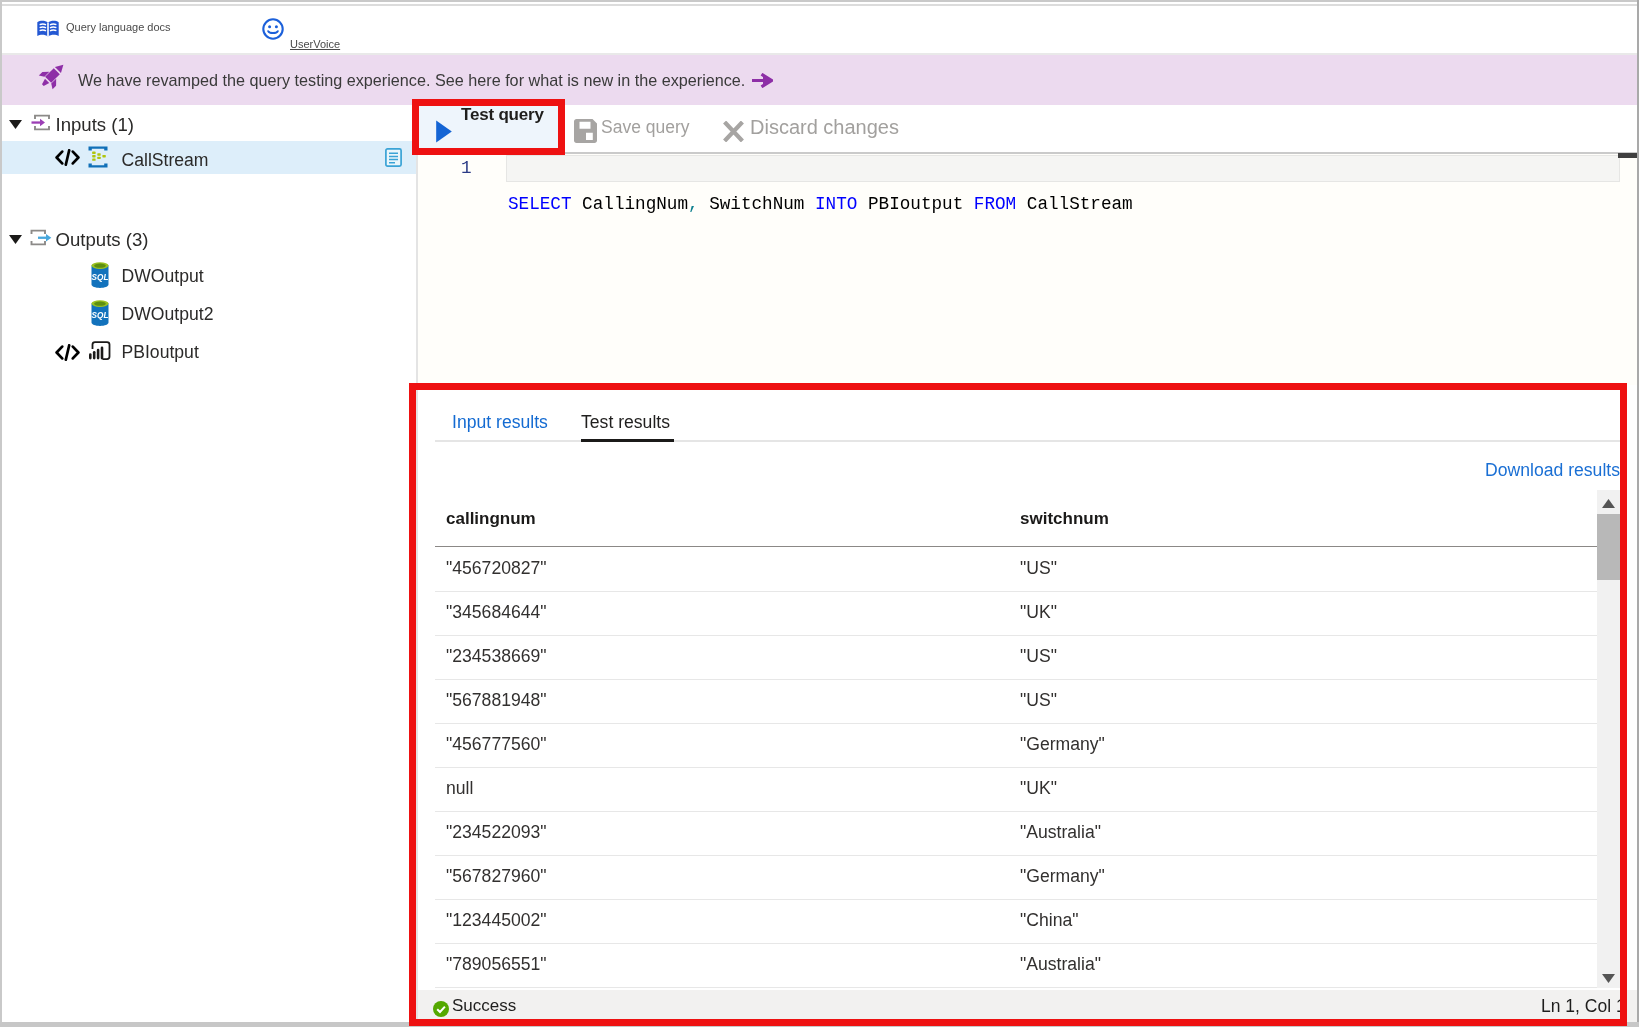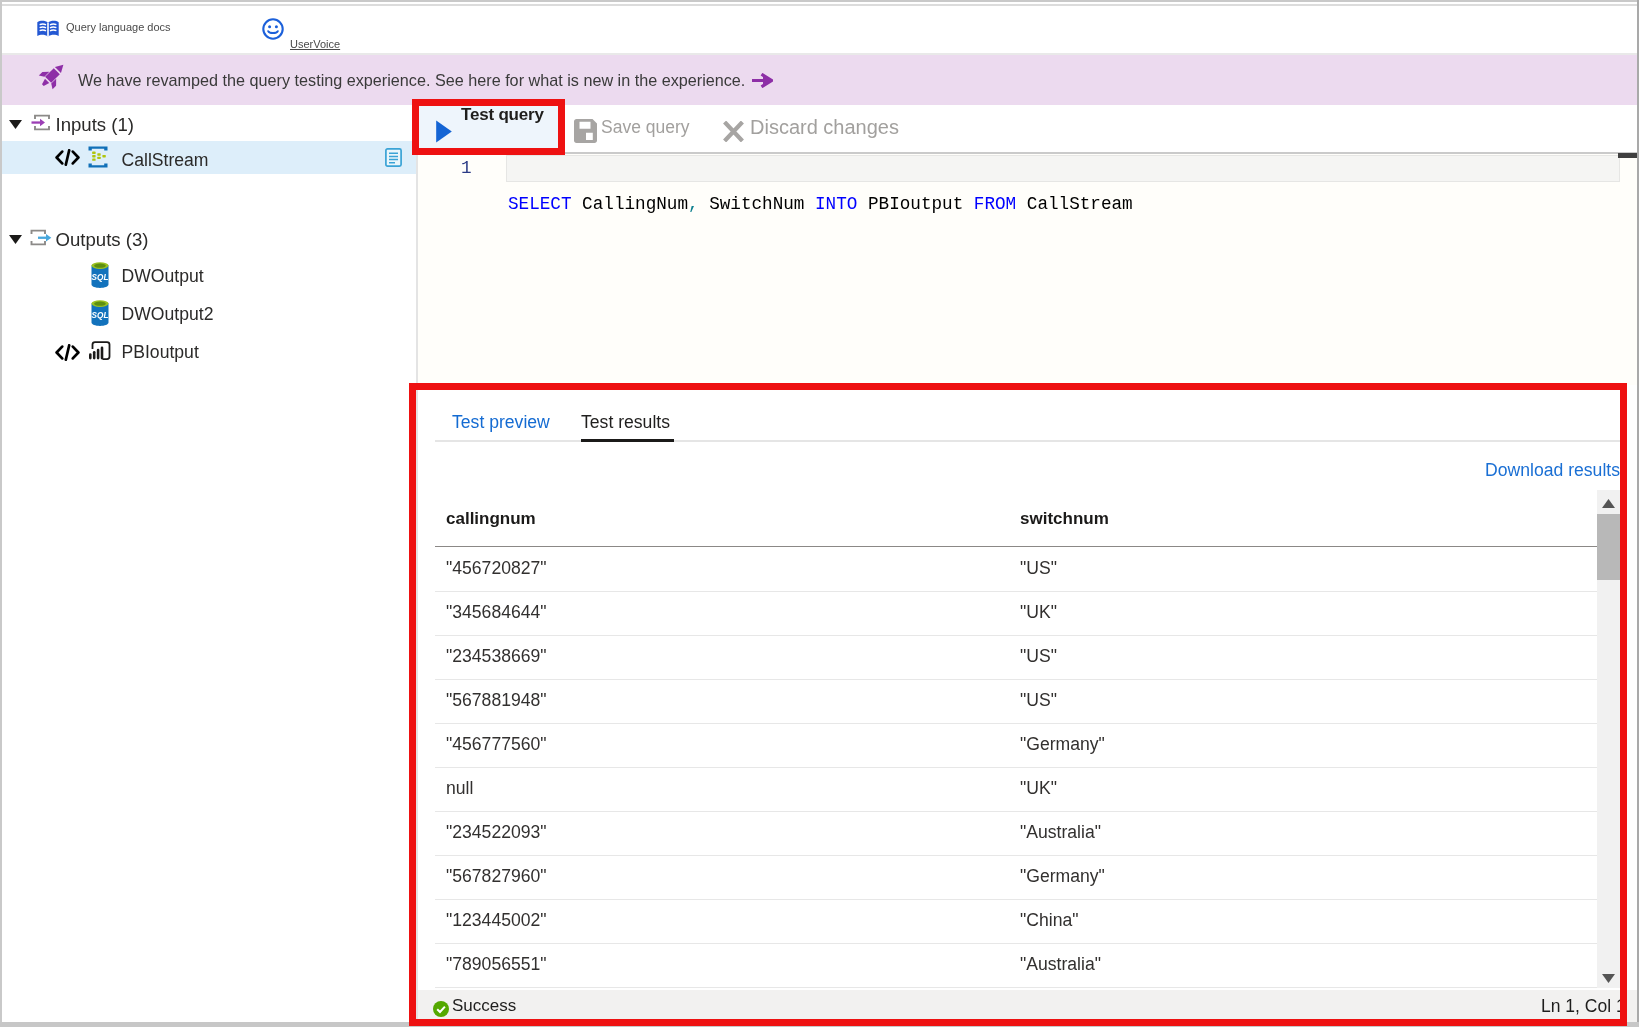--- a/index.html
+++ b/index.html
@@ -176,21 +176,21 @@
   <div class="abs" style="left:750px;top:106px;height:42px;line-height:42px;font-size:20px;color:#a2a09e;">Discard changes</div>
   <div class="abs" id="editorTopBorder"></div>
   <div class="abs" id="editor"></div>
 
   <div class="abs" style="left:506px;top:155px;width:1112px;height:25px;background:#f5f5f3;border:1px solid #e6e6e4;"></div>
   <div class="abs mono" style="left:461px;top:155px;height:27px;line-height:27px;color:#2a3a85;">1</div>
   <div class="abs mono" style="left:508px;top:155px;height:44px;line-height:27px;color:#000;margin-top:36px;"><span style="color:#0000ff">SELECT</span> CallingNum<span style="color:#0f808f">,</span> SwitchNum <span style="color:#0000ff">INTO</span> PBIoutput <span style="color:#0000ff">FROM</span> CallStream</div>
   <div class="abs" id="darkbar"></div>
   <div class="abs" id="panel"></div>
 
-  <div class="abs" style="left:452px;top:410px;height:24px;line-height:24px;font-size:17.6px;color:#146bd2;">Test preview</div>
+  <div class="abs" style="left:452px;top:410px;height:24px;line-height:24px;font-size:17.6px;color:#146bd2;">Input results</div>
   <div class="abs" style="left:581px;top:410px;height:24px;line-height:24px;font-size:17.6px;color:#201f1e;">Test results</div>
   <div class="abs" style="left:435px;top:440px;width:1185px;height:1.5px;background:#e5e5e5;"></div>
   <div class="abs" style="left:581px;top:438.5px;width:93px;height:3px;background:#1b1a19;"></div>
   <div class="abs" style="left:1400px;top:458px;width:220px;height:25px;line-height:25px;font-size:17.6px;color:#1a6fd4;text-align:right;">Download results</div>
 
   <div class="abs" style="left:446px;top:507px;height:24px;line-height:24px;font-size:17px;font-weight:bold;color:#1b1a19;">callingnum</div>
   <div class="abs" style="left:1020px;top:507px;height:24px;line-height:24px;font-size:17px;font-weight:bold;color:#1b1a19;">switchnum</div>
   <div class="abs" style="left:435px;top:545.5px;width:1162px;height:1.5px;background:#8b8886;"></div>
 
   <div class="abs row" style="top:547px;">

